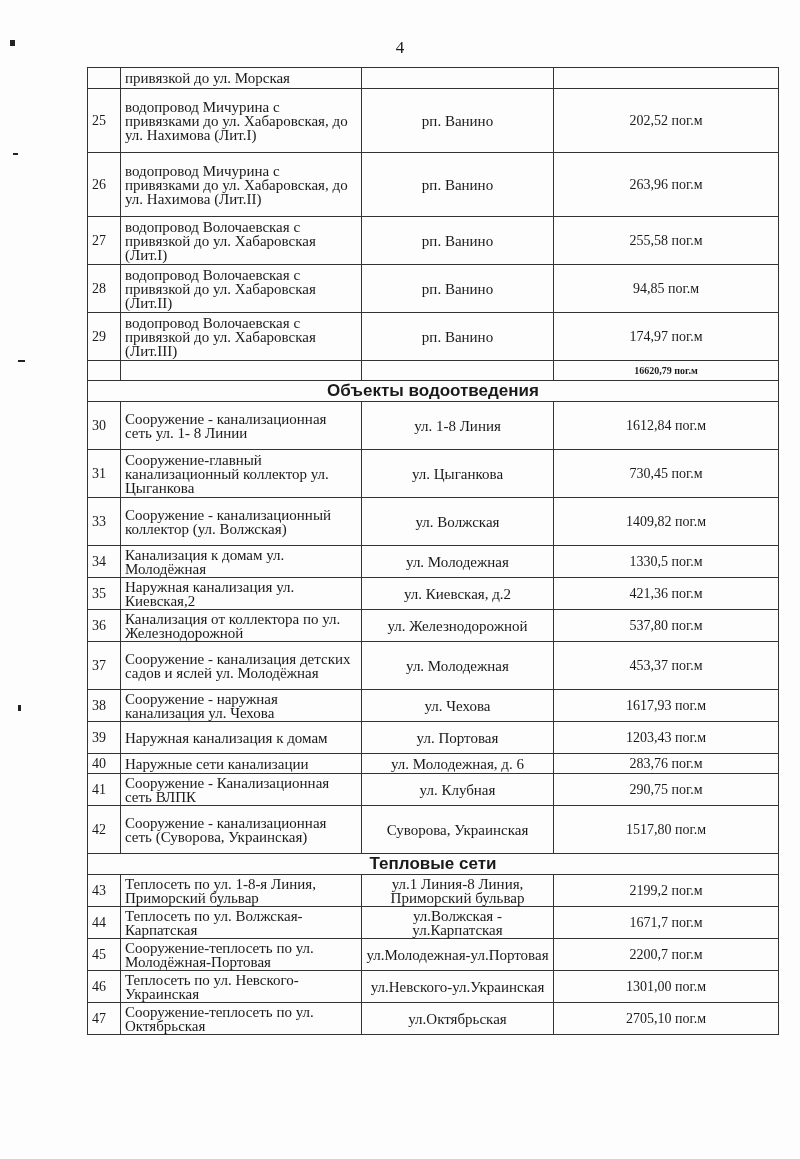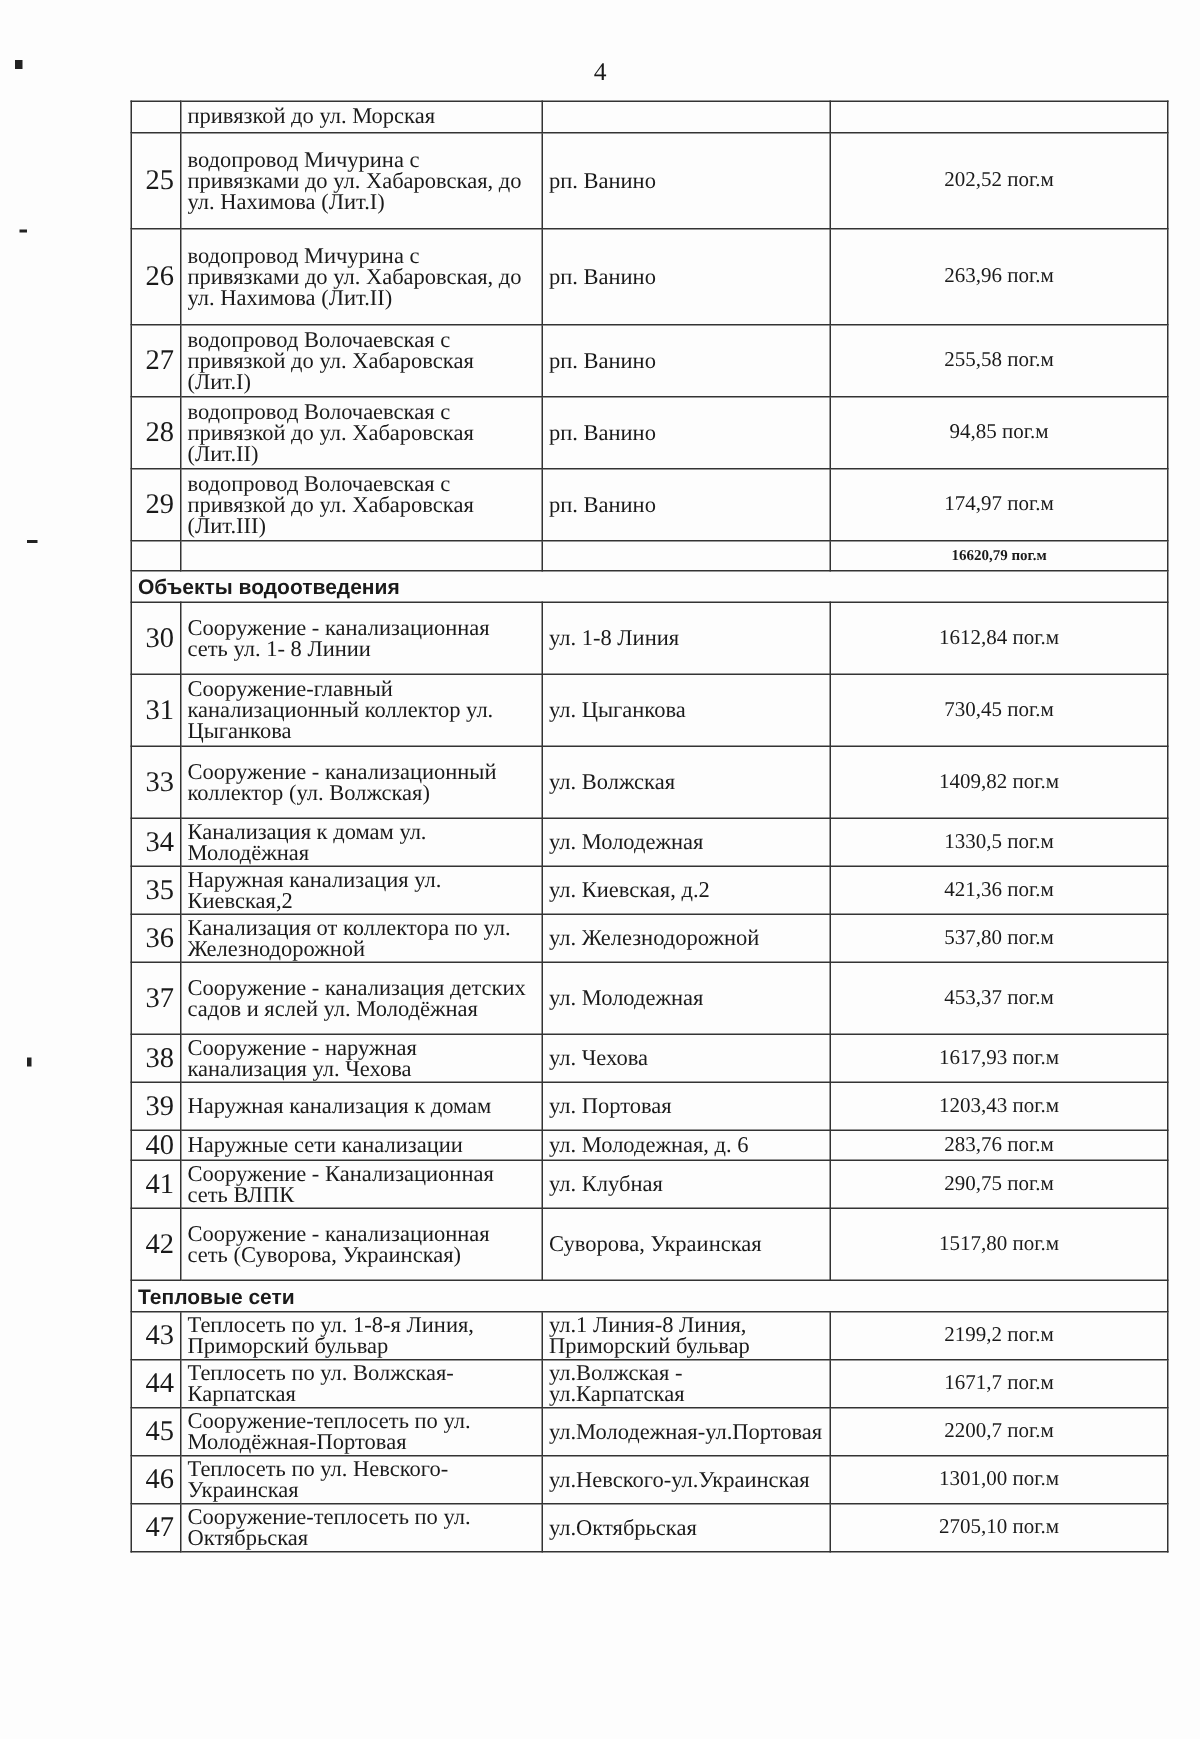--- a/index.html
+++ b/index.html
@@ -8,26 +8,26 @@
     font-family: "Liberation Serif", "DejaVu Serif", serif; color: #1a1a1a;
   }
   .page-number { position: absolute; top: 38px; left: 0; width: 800px; text-align: center; font-size: 17px; }
   .speck { position: absolute; background: #222; }
   table.reg {
     position: absolute; left: 87px; top: 67px; width: 692px;
     border-collapse: collapse; table-layout: fixed;
     font-size: 15px; line-height: 14px;
   }
   table.reg td { border: 1px solid #333; padding: 0 4px; vertical-align: middle; }
-  td.num { text-align: right; width: 24px; padding: 0; font-size: 19px; }
+  td.num { text-align: left; width: 24px; padding: 0; font-size: 14px; }
   td.name { text-align: left; width: 232px; }
-  td.loc { text-align: left; width: 183px; }
+  td.loc { text-align: center; width: 183px; }
   td.len { text-align: center; font-size: 14px; }
   td.total { font-weight: bold; font-size: 10px; text-align: center; }
-  td.section { font-weight: bold; font-size: 14px; font-family: "Liberation Sans", "DejaVu Sans", sans-serif; height: 20px; }
+  td.section { text-align: center; font-weight: bold; font-size: 17px; font-family: "Liberation Sans", "DejaVu Sans", sans-serif; height: 20px; }
   tr.cont td { height: 20px; }
 </style>
 </head>
 <body>
 
 <div class="page-number">4</div>
 
 <div class="speck" style="left:10px;top:40px;width:5px;height:6px;"></div>
 <div class="speck" style="left:13px;top:153px;width:5px;height:2px;"></div>
 <div class="speck" style="left:18px;top:360px;width:7px;height:2px;"></div>

